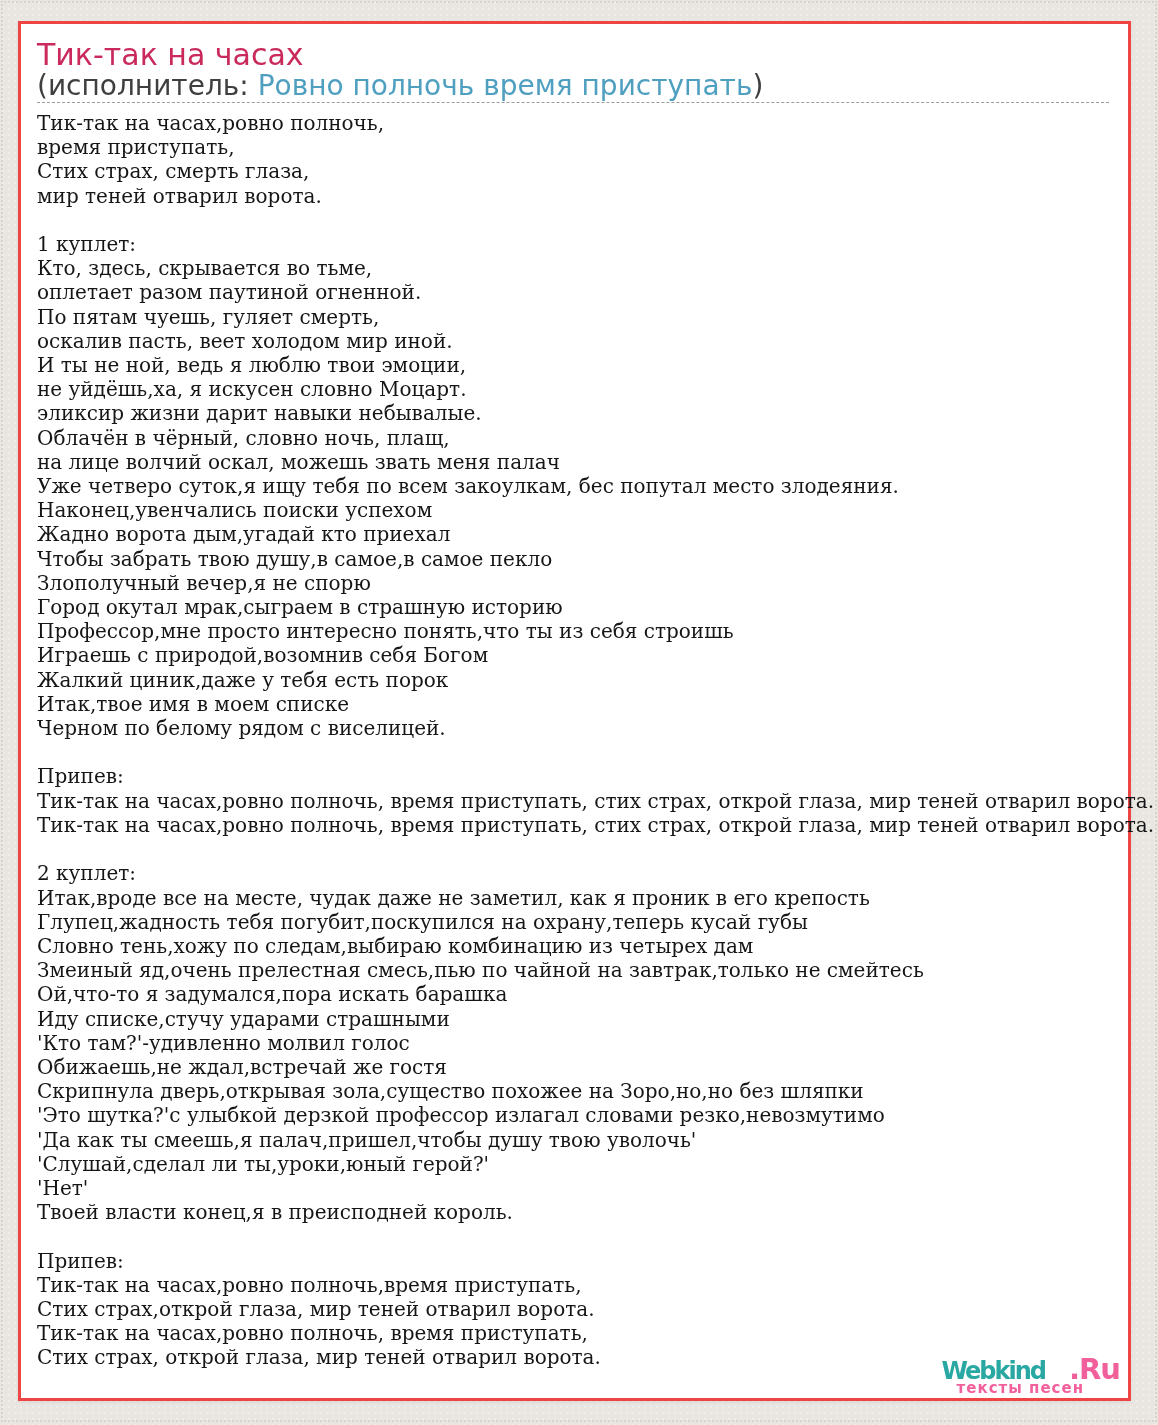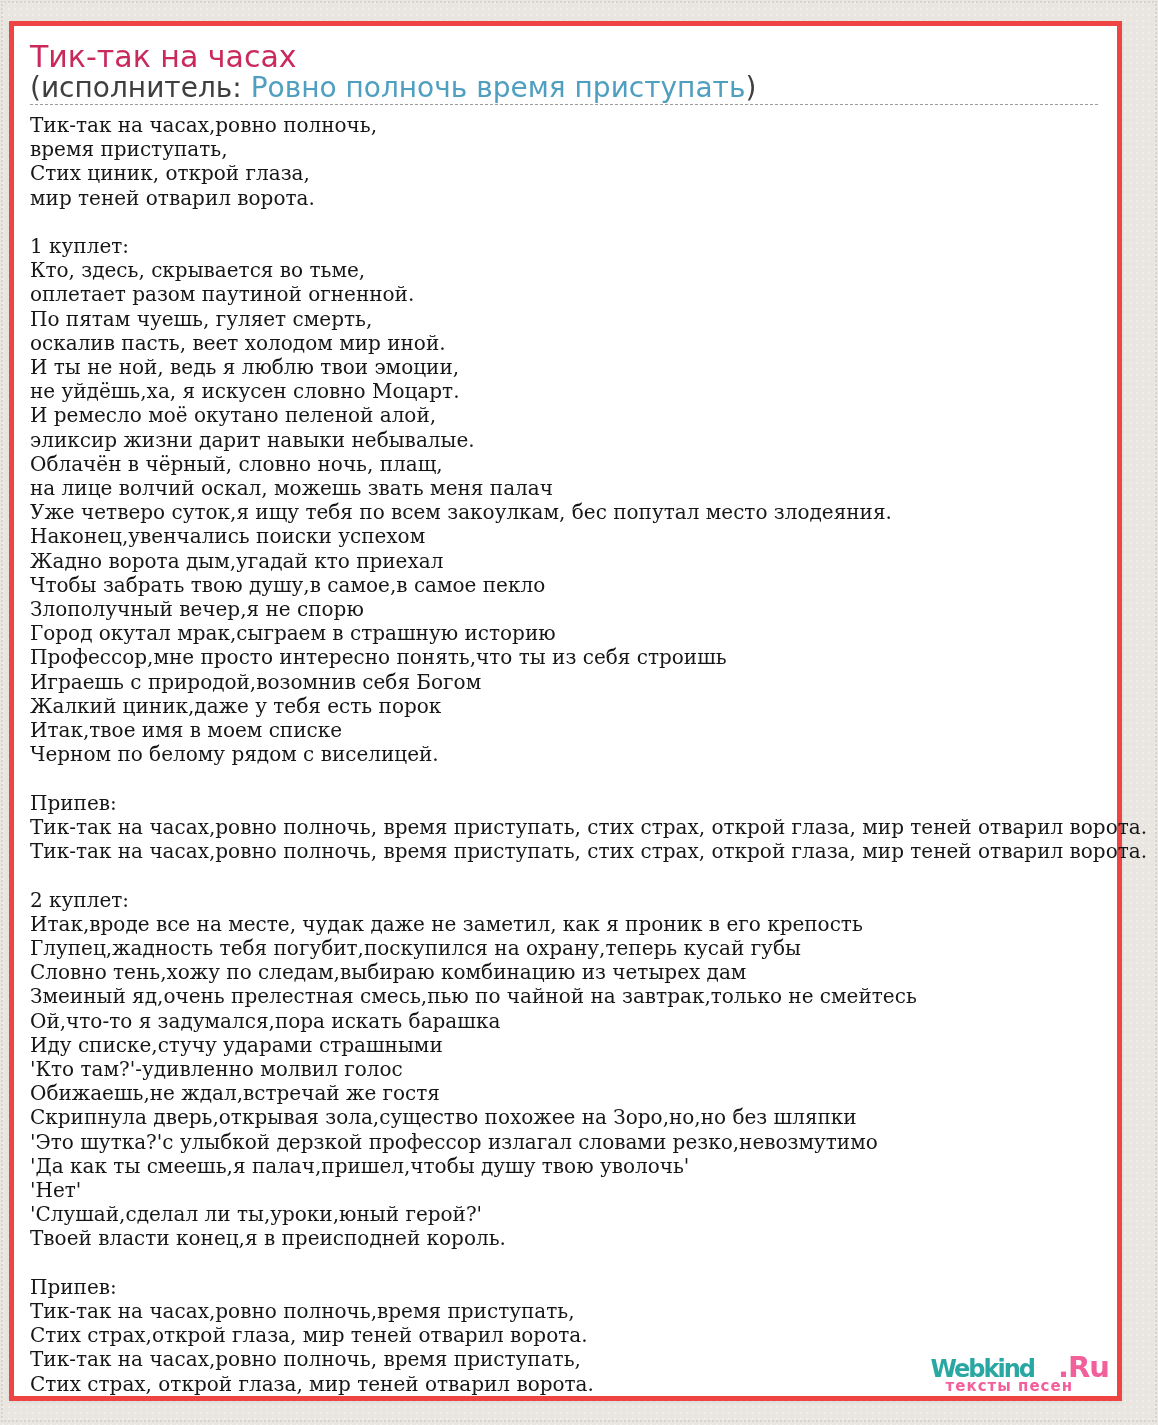--- a/index.html
+++ b/index.html
@@ -17,26 +17,26 @@
     font-family: "DejaVu Sans", sans-serif;
   }
   .outer-dotted {
     position: absolute;
     left: 1px; top: 1px; right: 1px; bottom: 3px;
     border: 2px dotted #d8d3cd;
     pointer-events: none;
   }
   .content-card {
     position: absolute;
-    left: 9px;
+    left: 18px;
     top: 21px;
     width: 1113px;
     height: 1380px;
     background: #ffffff;
-    border: 5px solid #ef4444;
+    border: 3px solid #ef4444;
     box-shadow: 0 1px 3px rgba(0,0,0,0.07);
     box-sizing: border-box;
     padding-left: 16px;
   }
   .song-header {
     margin-top: 14px;
     margin-right: 19px;
     border-bottom: 1px dashed #9c9c9c;
     padding-bottom: 4px;
   }
@@ -107,31 +107,30 @@
 <div class="content-card">
 
   <div class="song-header">
     <h1 class="song-title">Тик-так на часах</h1>
     <div class="artist-line"><span>(исполнитель: </span><a class="artist-link">Ровно полночь время приступать</a><span>)</span></div>
   </div>
 
   <div class="lyrics-text">
       <div class="lyric-line">Тик-так на часах,ровно полночь,</div>
       <div class="lyric-line">время приступать,</div>
-      <div class="lyric-line">Стих циник, открой глаза,</div>
+      <div class="lyric-line">Стих страх, смерть глаза,</div>
       <div class="lyric-line">мир теней отварил ворота.</div>
       <div class="lyric-line">&nbsp;</div>
       <div class="lyric-line">1 куплет:</div>
       <div class="lyric-line">Кто, здесь, скрывается во тьме,</div>
       <div class="lyric-line">оплетает разом паутиной огненной.</div>
       <div class="lyric-line">По пятам чуешь, гуляет смерть,</div>
       <div class="lyric-line">оскалив пасть, веет холодом мир иной.</div>
       <div class="lyric-line">И ты не ной, ведь я люблю твои эмоции,</div>
       <div class="lyric-line">не уйдёшь,ха, я искусен словно Моцарт.</div>
-      <div class="lyric-line">И ремесло моё окутано пеленой алой,</div>
       <div class="lyric-line">эликсир жизни дарит навыки небывалые.</div>
       <div class="lyric-line">Облачён в чёрный, словно ночь, плащ,</div>
       <div class="lyric-line">на лице волчий оскал, можешь звать меня палач</div>
       <div class="lyric-line">Уже четверо суток,я ищу тебя по всем закоулкам, бес попутал место злодеяния.</div>
       <div class="lyric-line">Наконец,увенчались поиски успехом</div>
       <div class="lyric-line">Жадно ворота дым,угадай кто приехал</div>
       <div class="lyric-line">Чтобы забрать твою душу,в самое,в самое пекло</div>
       <div class="lyric-line">Злополучный вечер,я не спорю</div>
       <div class="lyric-line">Город окутал мрак,сыграем в страшную историю</div>
       <div class="lyric-line">Профессор,мне просто интересно понять,что ты из себя строишь</div>
@@ -149,22 +148,22 @@
       <div class="lyric-line">Глупец,жадность тебя погубит,поскупился на охрану,теперь кусай губы</div>
       <div class="lyric-line">Словно тень,хожу по следам,выбираю комбинацию из четырех дам</div>
       <div class="lyric-line">Змеиный яд,очень прелестная смесь,пью по чайной на завтрак,только не смейтесь</div>
       <div class="lyric-line">Ой,что-то я задумался,пора искать барашка</div>
       <div class="lyric-line">Иду списке,стучу ударами страшными</div>
       <div class="lyric-line">'Кто там?'-удивленно молвил голос</div>
       <div class="lyric-line">Обижаешь,не ждал,встречай же гостя</div>
       <div class="lyric-line">Скрипнула дверь,открывая зола,существо похожее на Зоро,но,но без шляпки</div>
       <div class="lyric-line">'Это шутка?'с улыбкой дерзкой профессор излагал словами резко,невозмутимо</div>
       <div class="lyric-line">'Да как ты смеешь,я палач,пришел,чтобы душу твою уволочь'</div>
+      <div class="lyric-line">'Слушай,сделал ли ты,уроки,юный герой?'</div>
       <div class="lyric-line">'Нет'</div>
-      <div class="lyric-line">'Слушай,сделал ли ты,уроки,юный герой?'</div>
       <div class="lyric-line">Твоей власти конец,я в преисподней король.</div>
       <div class="lyric-line">&nbsp;</div>
       <div class="lyric-line">Припев:</div>
       <div class="lyric-line">Тик-так на часах,ровно полночь,время приступать,</div>
       <div class="lyric-line">Стих страх,открой глаза, мир теней отварил ворота.</div>
       <div class="lyric-line">Тик-так на часах,ровно полночь, время приступать,</div>
       <div class="lyric-line">Стих страх, открой глаза, мир теней отварил ворота.</div>
     </div>
 
   <div class="logo">

